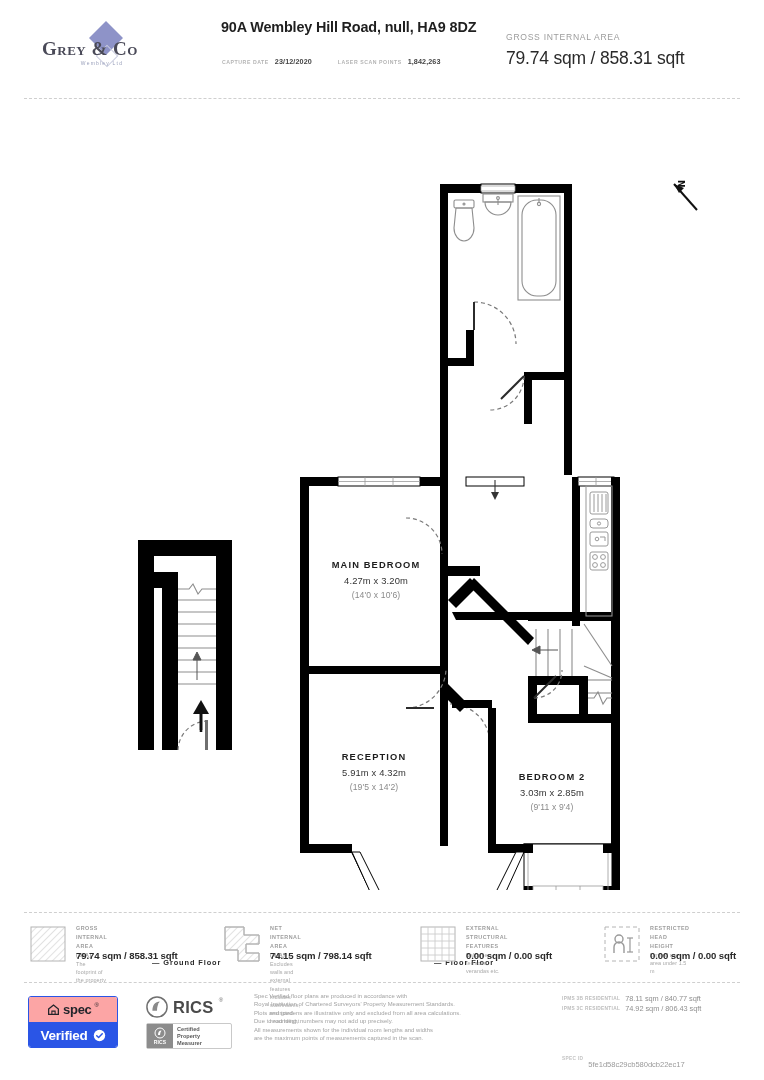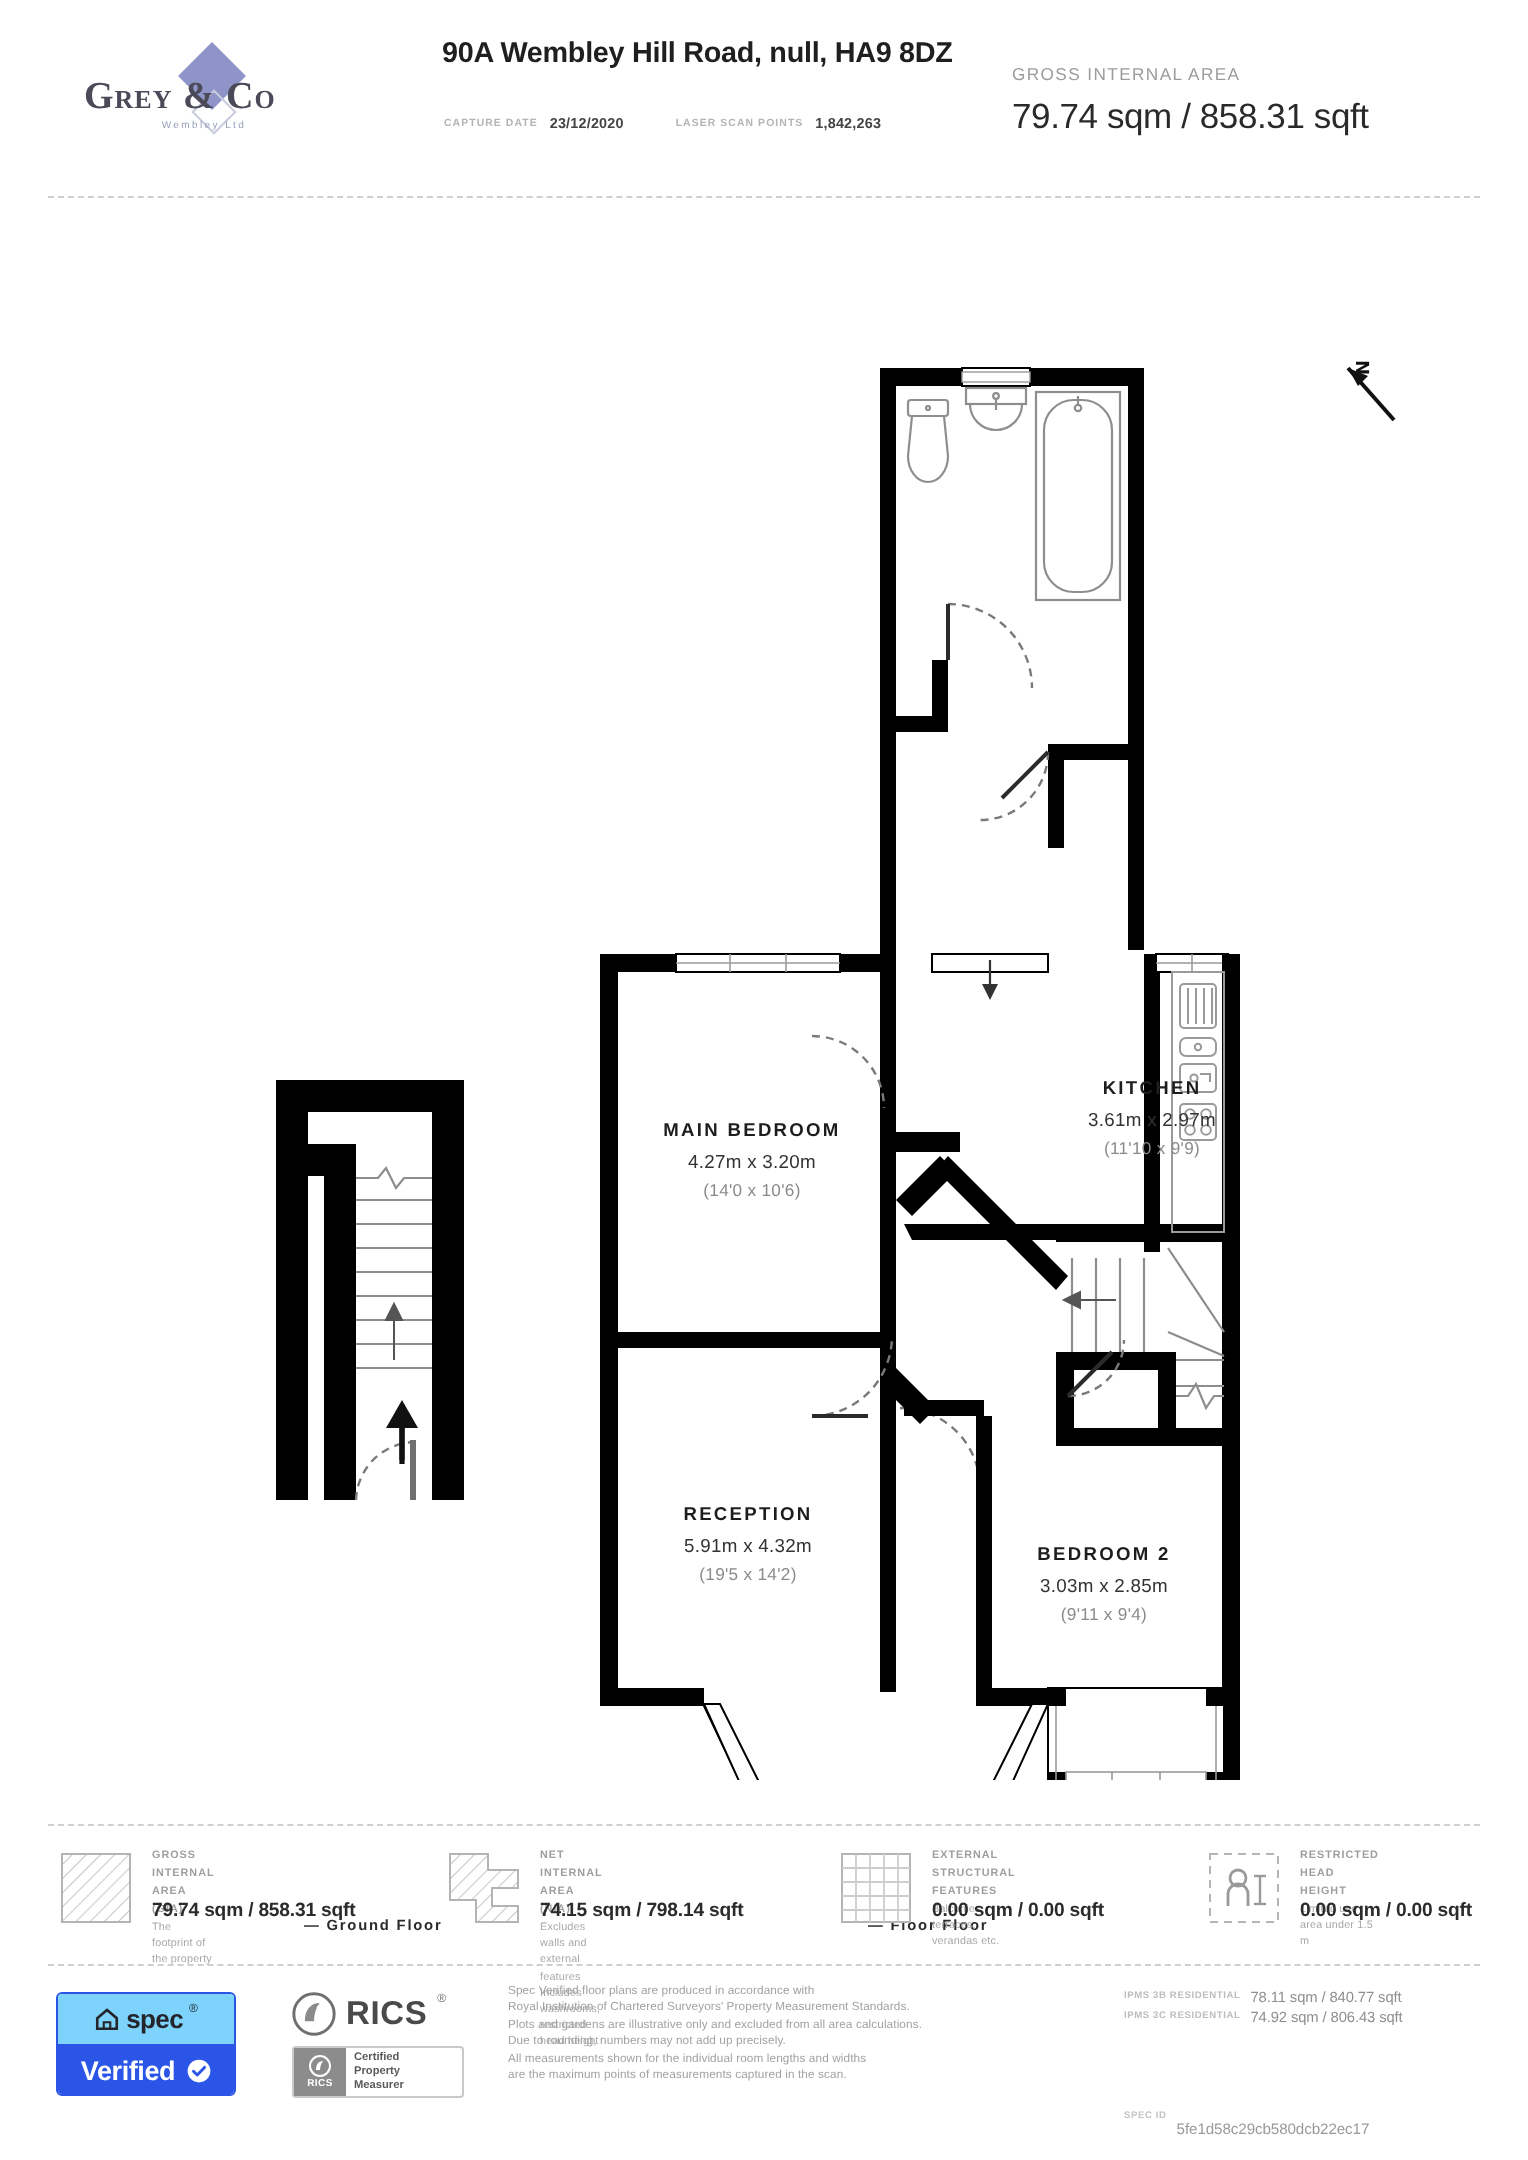--- a/index.html
+++ b/index.html
@@ -220,21 +220,21 @@
   .specbadge {
     position: absolute;
     left: 28px; top: 4px;
     width: 90px; height: 52px;
     border: 1px solid #2a55e6;
     border-radius: 3px;
     overflow: hidden;
   }
   .spec-top {
     height: 25px;
-    background: #7dd3fc;
+    background: #fca5a5;
     display: flex;
     align-items: center;
     justify-content: center;
     gap: 3px;
   }
   .spec-top .sname {
     font-size: 13px;
     font-weight: 700;
     color: #23252b;
     letter-spacing: -0.3px;
@@ -575,25 +575,20 @@
       </g>
     </g>
   </svg>
 
   <div class="room" id="room-main">
     <div class="rname">MAIN BEDROOM</div>
     <div class="rdimm">4.27m x 3.20m</div>
     <div class="rdimf">(14'0 x 10'6)</div>
   </div>
 
-  <div class="room" id="room-kitchen">
-    <div class="rname">KITCHEN</div>
-    <div class="rdimm">3.61m x 2.97m</div>
-    <div class="rdimf">(11'10 x 9'9)</div>
-  </div>
 
   <div class="room" id="room-recep">
     <div class="rname">RECEPTION</div>
     <div class="rdimm">5.91m x 4.32m</div>
     <div class="rdimf">(19'5 x 14'2)</div>
   </div>
 
   <div class="room" id="room-bed2">
     <div class="rname">BEDROOM 2</div>
     <div class="rdimm">3.03m x 2.85m</div>

